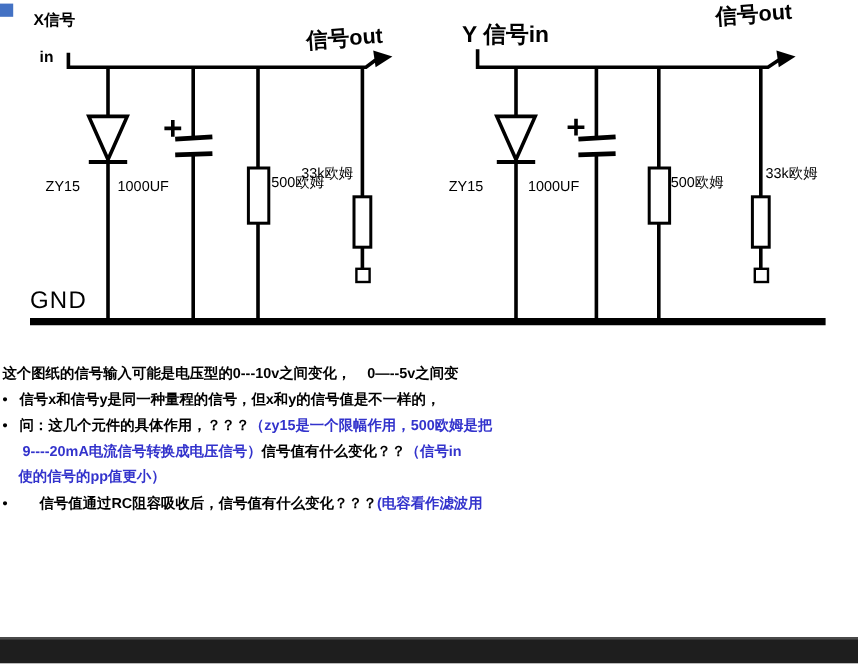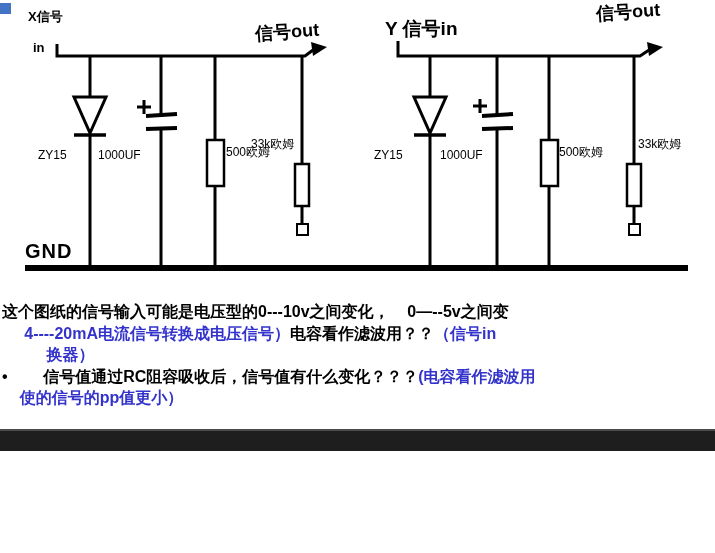--- a/index.html
+++ b/index.html
@@ -1,30 +1,30 @@
 <!DOCTYPE html>
 <html style="--tx: #000000; --hl: #3333cc;"><head>
 <meta charset="utf-8">
 <style>
   html,body { margin:0; padding:0; }
   .canvas {
-    position:relative; width:715px; height:451px;
+    position:relative; width:715px; height:553px;
     background:#ffffff; overflow:hidden;
     font-family:"Liberation Sans", sans-serif;
   }
   .handle { position:absolute; left:0; top:3px; width:11px; height:11px; background:#4472c4; }
   .circuit-svg { position:absolute; left:0; top:0; }
   .lbl { position:absolute; color:#000; white-space:nowrap; font-family:"Liberation Sans", sans-serif; }
   .lbl-input  { font-size:13px; font-weight:600; }
   .lbl-out    { font-size:18px; font-weight:700; transform:rotate(-4deg); transform-origin:left bottom; }
   .lbl-comp   { font-size:12px; font-weight:500; }
-  .lbl-gnd    { font-size:20px; font-weight:700; letter-spacing:1px; }
+  .lbl-gnd    { font-size:20px; font-weight:400; letter-spacing:1px; }
   .notes {
     position:absolute; left:2px; top:301px; width:708px;
-    font-size:16px; line-height:21.5px; font-weight:600;
+    font-size:12px; line-height:21.5px; font-weight:600;
   }
   .note-line { white-space:pre-wrap; }
   .seg-black { color:var(--tx, #000000); }
   .seg-blue  { color:var(--hl, #3333cc); }
   .bottom-bar {
     position:absolute; left:0; bottom:0; width:715px; height:20px;
     background:#1e1e1e; border-top:2px solid #4a4a4a;
   }
 </style>
 </head>
@@ -86,20 +86,21 @@
 
   <div class="lbl lbl-comp" style="left:374px; top:148px;">ZY15</div>
   <div class="lbl lbl-comp" style="left:440px; top:148px;">1000UF</div>
   <div class="lbl lbl-comp" style="left:559px; top:144px;">500欧姆</div>
   <div class="lbl lbl-comp" style="left:638px; top:136px;">33k欧姆</div>
 
   <div class="lbl lbl-gnd" style="left:25px; top:240px;">GND</div>
 
   <div class="notes">
       <div class="note-line"><span class="seg-black">这个图纸的信号输入可能是电压型的0---10v之间变化，    0—--5v之间变</span></div>
-      <div class="note-line"><span class="seg-blue">     4----20mA电流信号转换成电压信号）</span><span class="seg-black">电容看作滤波用？？</span><span class="seg-blue">（信号in</span></div>
-      <div class="note-line"><span class="seg-blue">          换器）</span></div>
+      <div class="note-line"><span class="seg-black">•   信号x和信号y是同一种量程的信号，但x和y的信号值是不一样的，</span></div>
+      <div class="note-line"><span class="seg-black">•   问：这几个元件的具体作用，？？？</span><span class="seg-blue">（zy15是一个限幅作用，500欧姆是把</span></div>
+      <div class="note-line"><span class="seg-blue">     9----20mA电流信号转换成电压信号）</span><span class="seg-black">信号值有什么变化？？</span><span class="seg-blue">（信号in</span></div>
+      <div class="note-line"><span class="seg-blue">    使的信号的pp值更小）</span></div>
       <div class="note-line"><span class="seg-black">•        信号值通过RC阻容吸收后，信号值有什么变化？？？</span><span class="seg-blue">(电容看作滤波用</span></div>
-      <div class="note-line"><span class="seg-blue">    使的信号的pp值更小）</span></div>
     </div>
 
   <div class="bottom-bar" style="background: rgb(30, 30, 30);"></div>
 </div>
 
 </body></html>

